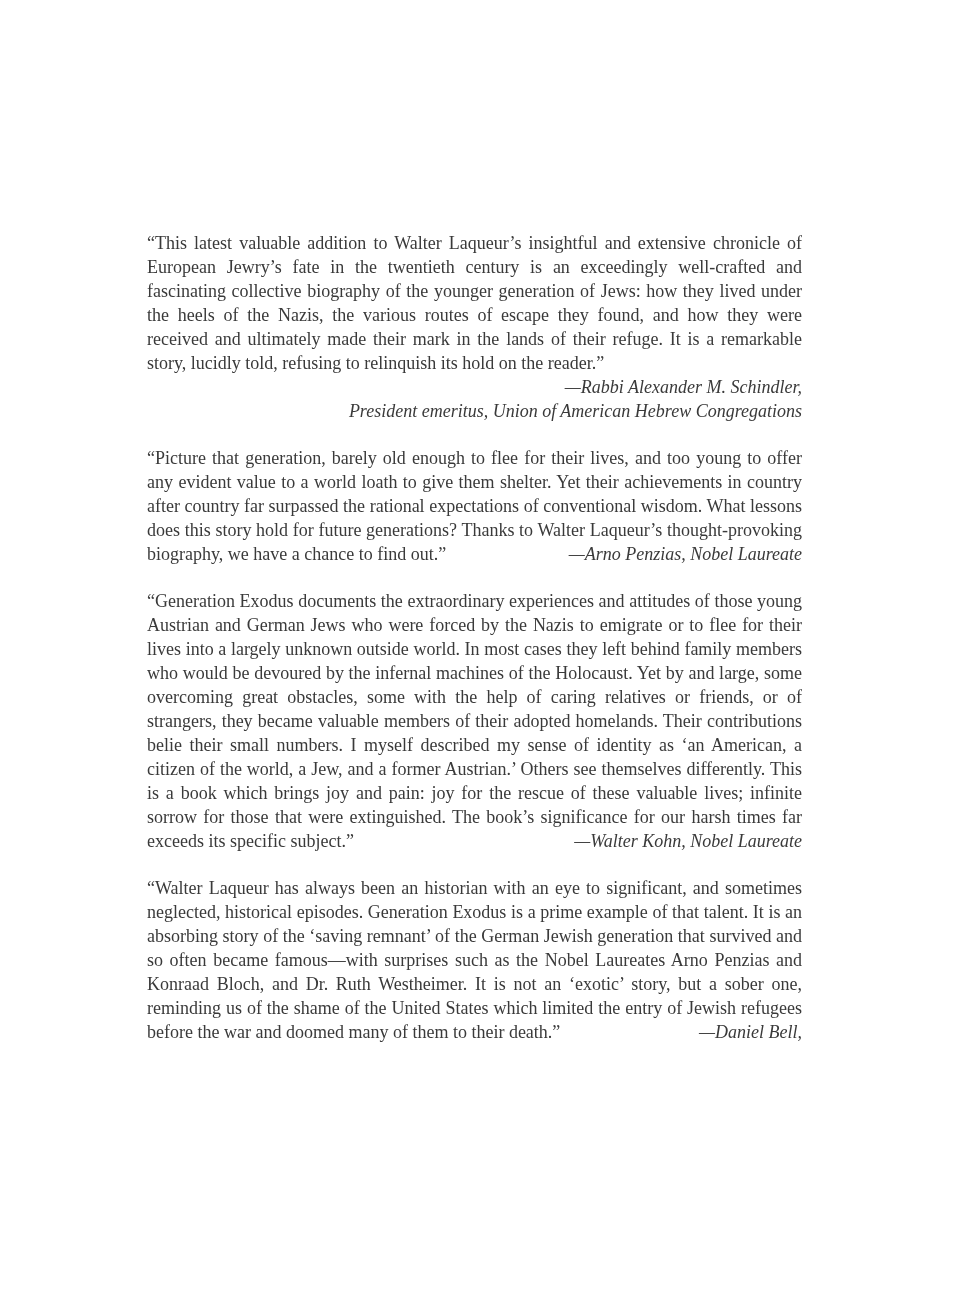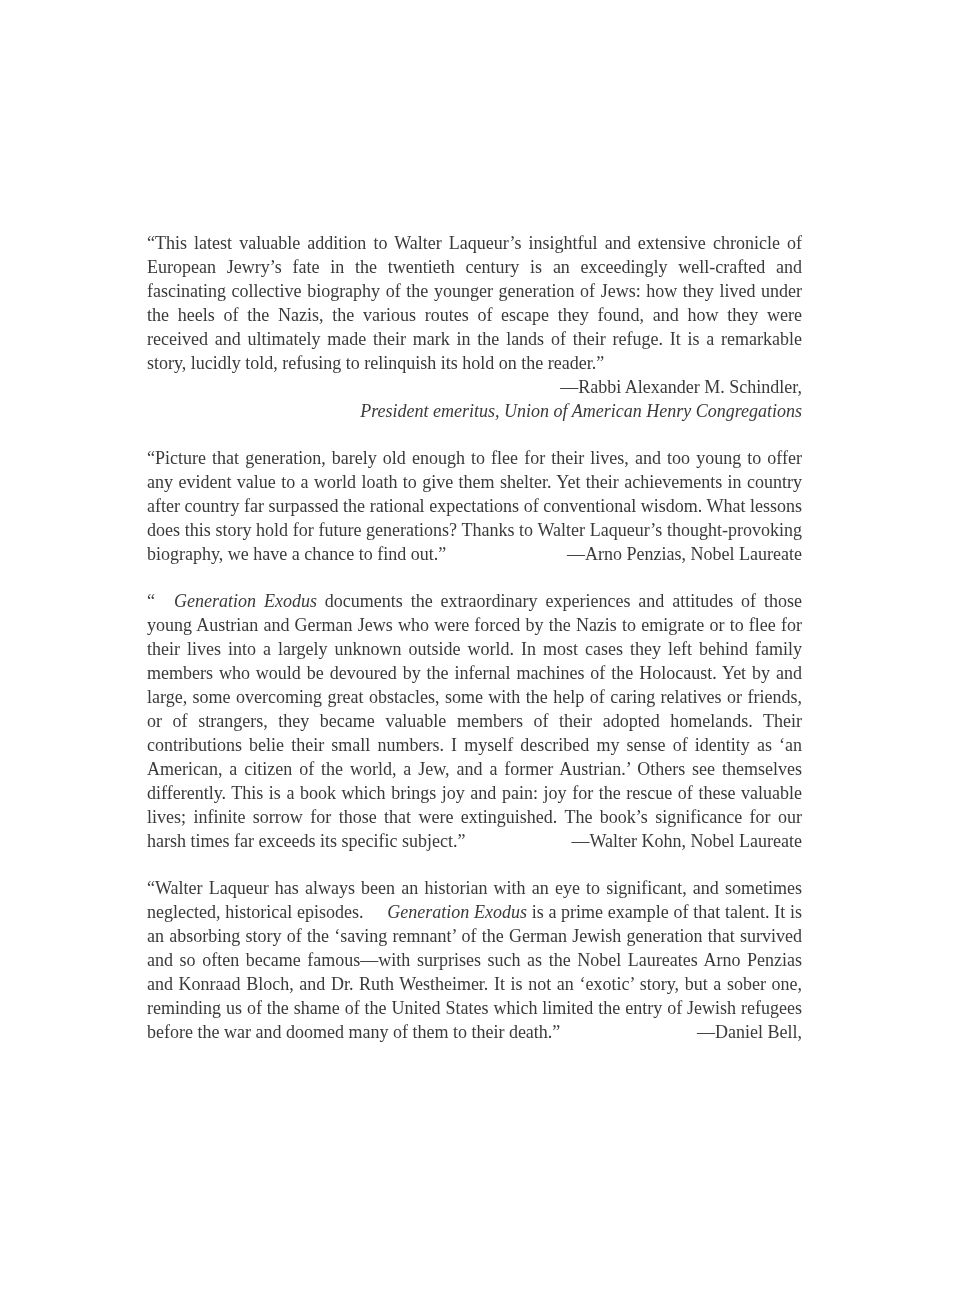--- a/index.html
+++ b/index.html
@@ -26,43 +26,42 @@
     margin: 0 0 23px 0;
   }
   .quote-text {
     margin: 0;
     font-size: 18px;
     line-height: 24px;
     text-align: justify;
     overflow: hidden; 
   }
   .it {
-    font-style: italic;
-    margin-left: 19px;
   }
   .attr-first {
     float: right;
+    font-style: italic;
     padding-left: 24px;
   }
   .attr-line {
     font-size: 18px;
     line-height: 24px;
     text-align: right;
     font-style: italic;
   }
 </style>
 </head>
 <body>
 
 <div class="page">
   <div class="text-block">
 
     <section class="quote-block">
       <p class="quote-text"><span>“This latest valuable addition to Walter Laqueur’s insightful and extensive chronicle of European Jewry’s fate in the twentieth century is an exceedingly well-crafted and fascinating collective biography of the younger generation of Jews: how they lived under the heels of the Nazis, the various routes of escape they found, and how they were received and ultimately made their mark in the lands of their refuge. It is a remarkable story, lucidly told, refusing to relinquish its hold on the reader.”</span><span class="attr-first">—Rabbi Alexander M. Schindler,</span></p>
-      <div class="attr-line">President emeritus, Union of American Henry Congregations</div>
+      <div class="attr-line">President emeritus, Union of American Hebrew Congregations</div>
     </section>
 
     <section class="quote-block">
       <p class="quote-text"><span>“Picture that generation, barely old enough to flee for their lives, and too young to offer any evident value to a world loath to give them shelter. Yet their achievements in country after country far surpassed the rational expectations of conventional wisdom. What lessons does this story hold for future generations? Thanks to Walter Laqueur’s thought-provoking biography, we have a chance to find out.”</span><span class="attr-first">—Arno Penzias, Nobel Laureate</span></p>
     </section>
 
     <section class="quote-block">
       <p class="quote-text"><span>“</span><span class="it">Generation Exodus</span><span> documents the extraordinary experiences and attitudes of those young Austrian and German Jews who were forced by the Nazis to emigrate or to flee for their lives into a largely unknown outside world. In most cases they left behind family members who would be devoured by the infernal machines of the Holocaust. Yet by and large, some overcoming great obstacles, some with the help of caring relatives or friends, or of strangers, they became valuable members of their adopted homelands. Their contributions belie their small numbers. I myself described my sense of identity as ‘an American, a citizen of the world, a Jew, and a former Austrian.’ Others see themselves differently. This is a book which brings joy and pain: joy for the rescue of these valuable lives; infinite sorrow for those that were extinguished. The book’s significance for our harsh times far exceeds its specific subject.”</span><span class="attr-first">—Walter Kohn, Nobel Laureate</span></p>
     </section>
 

